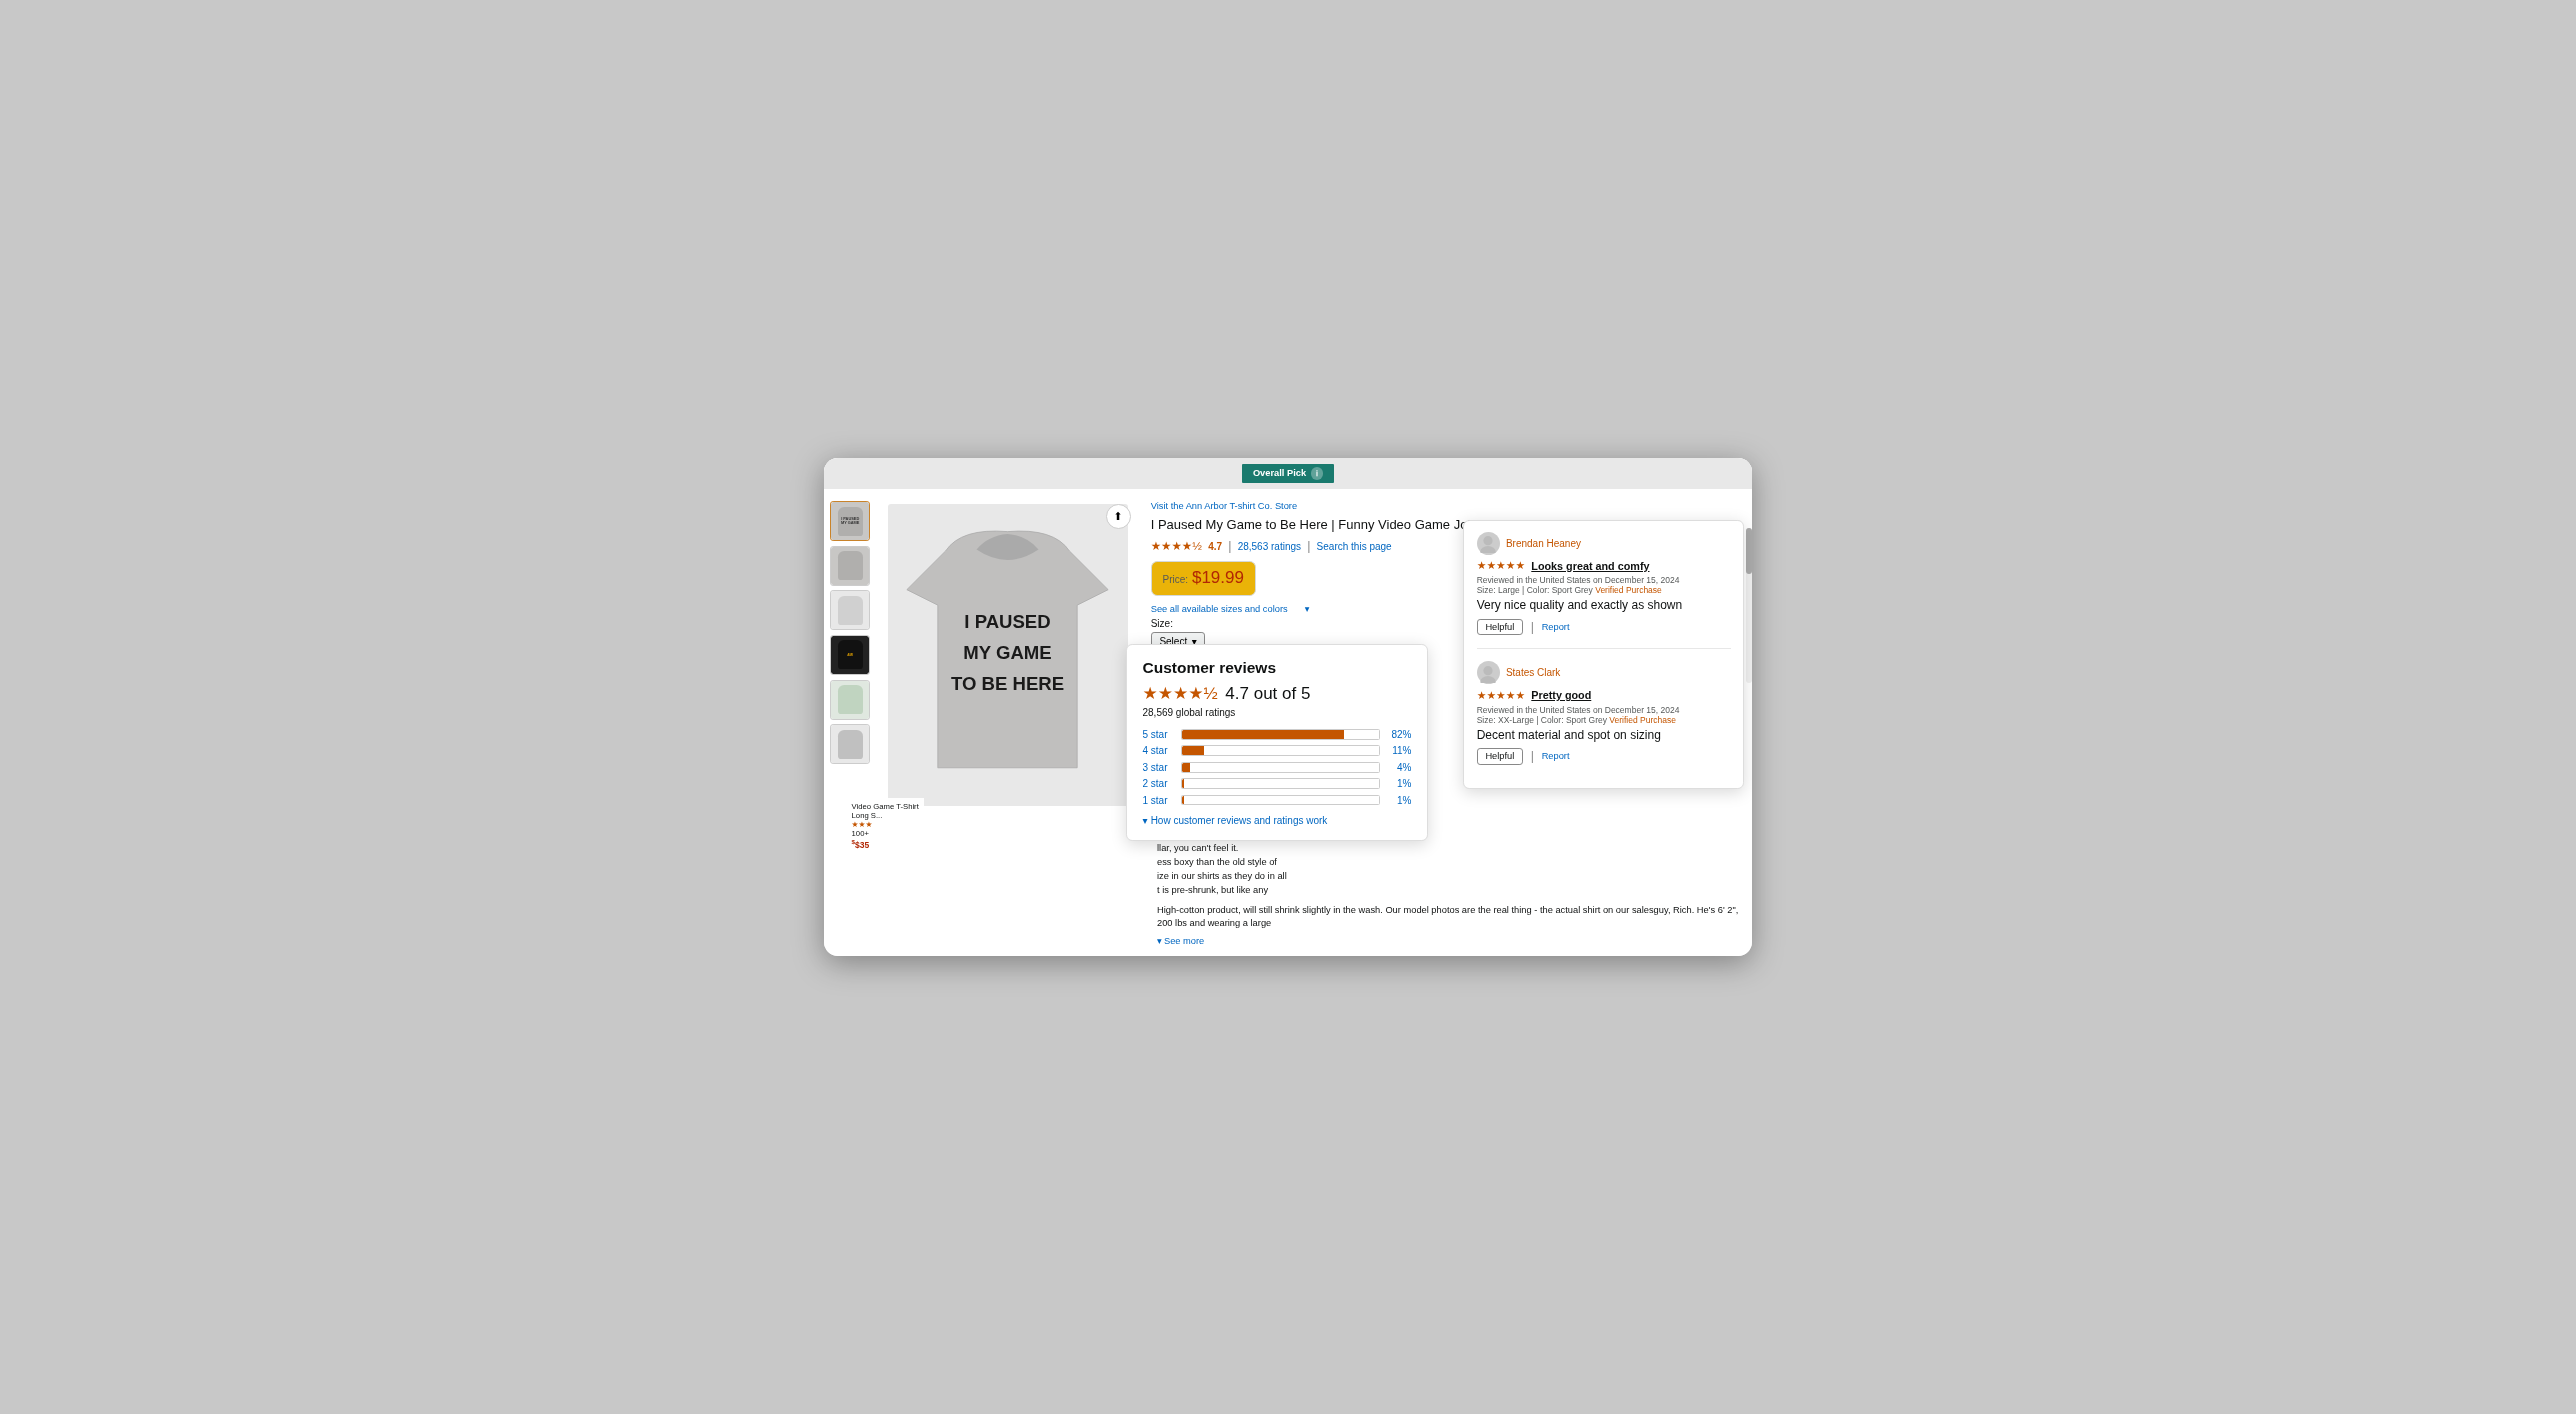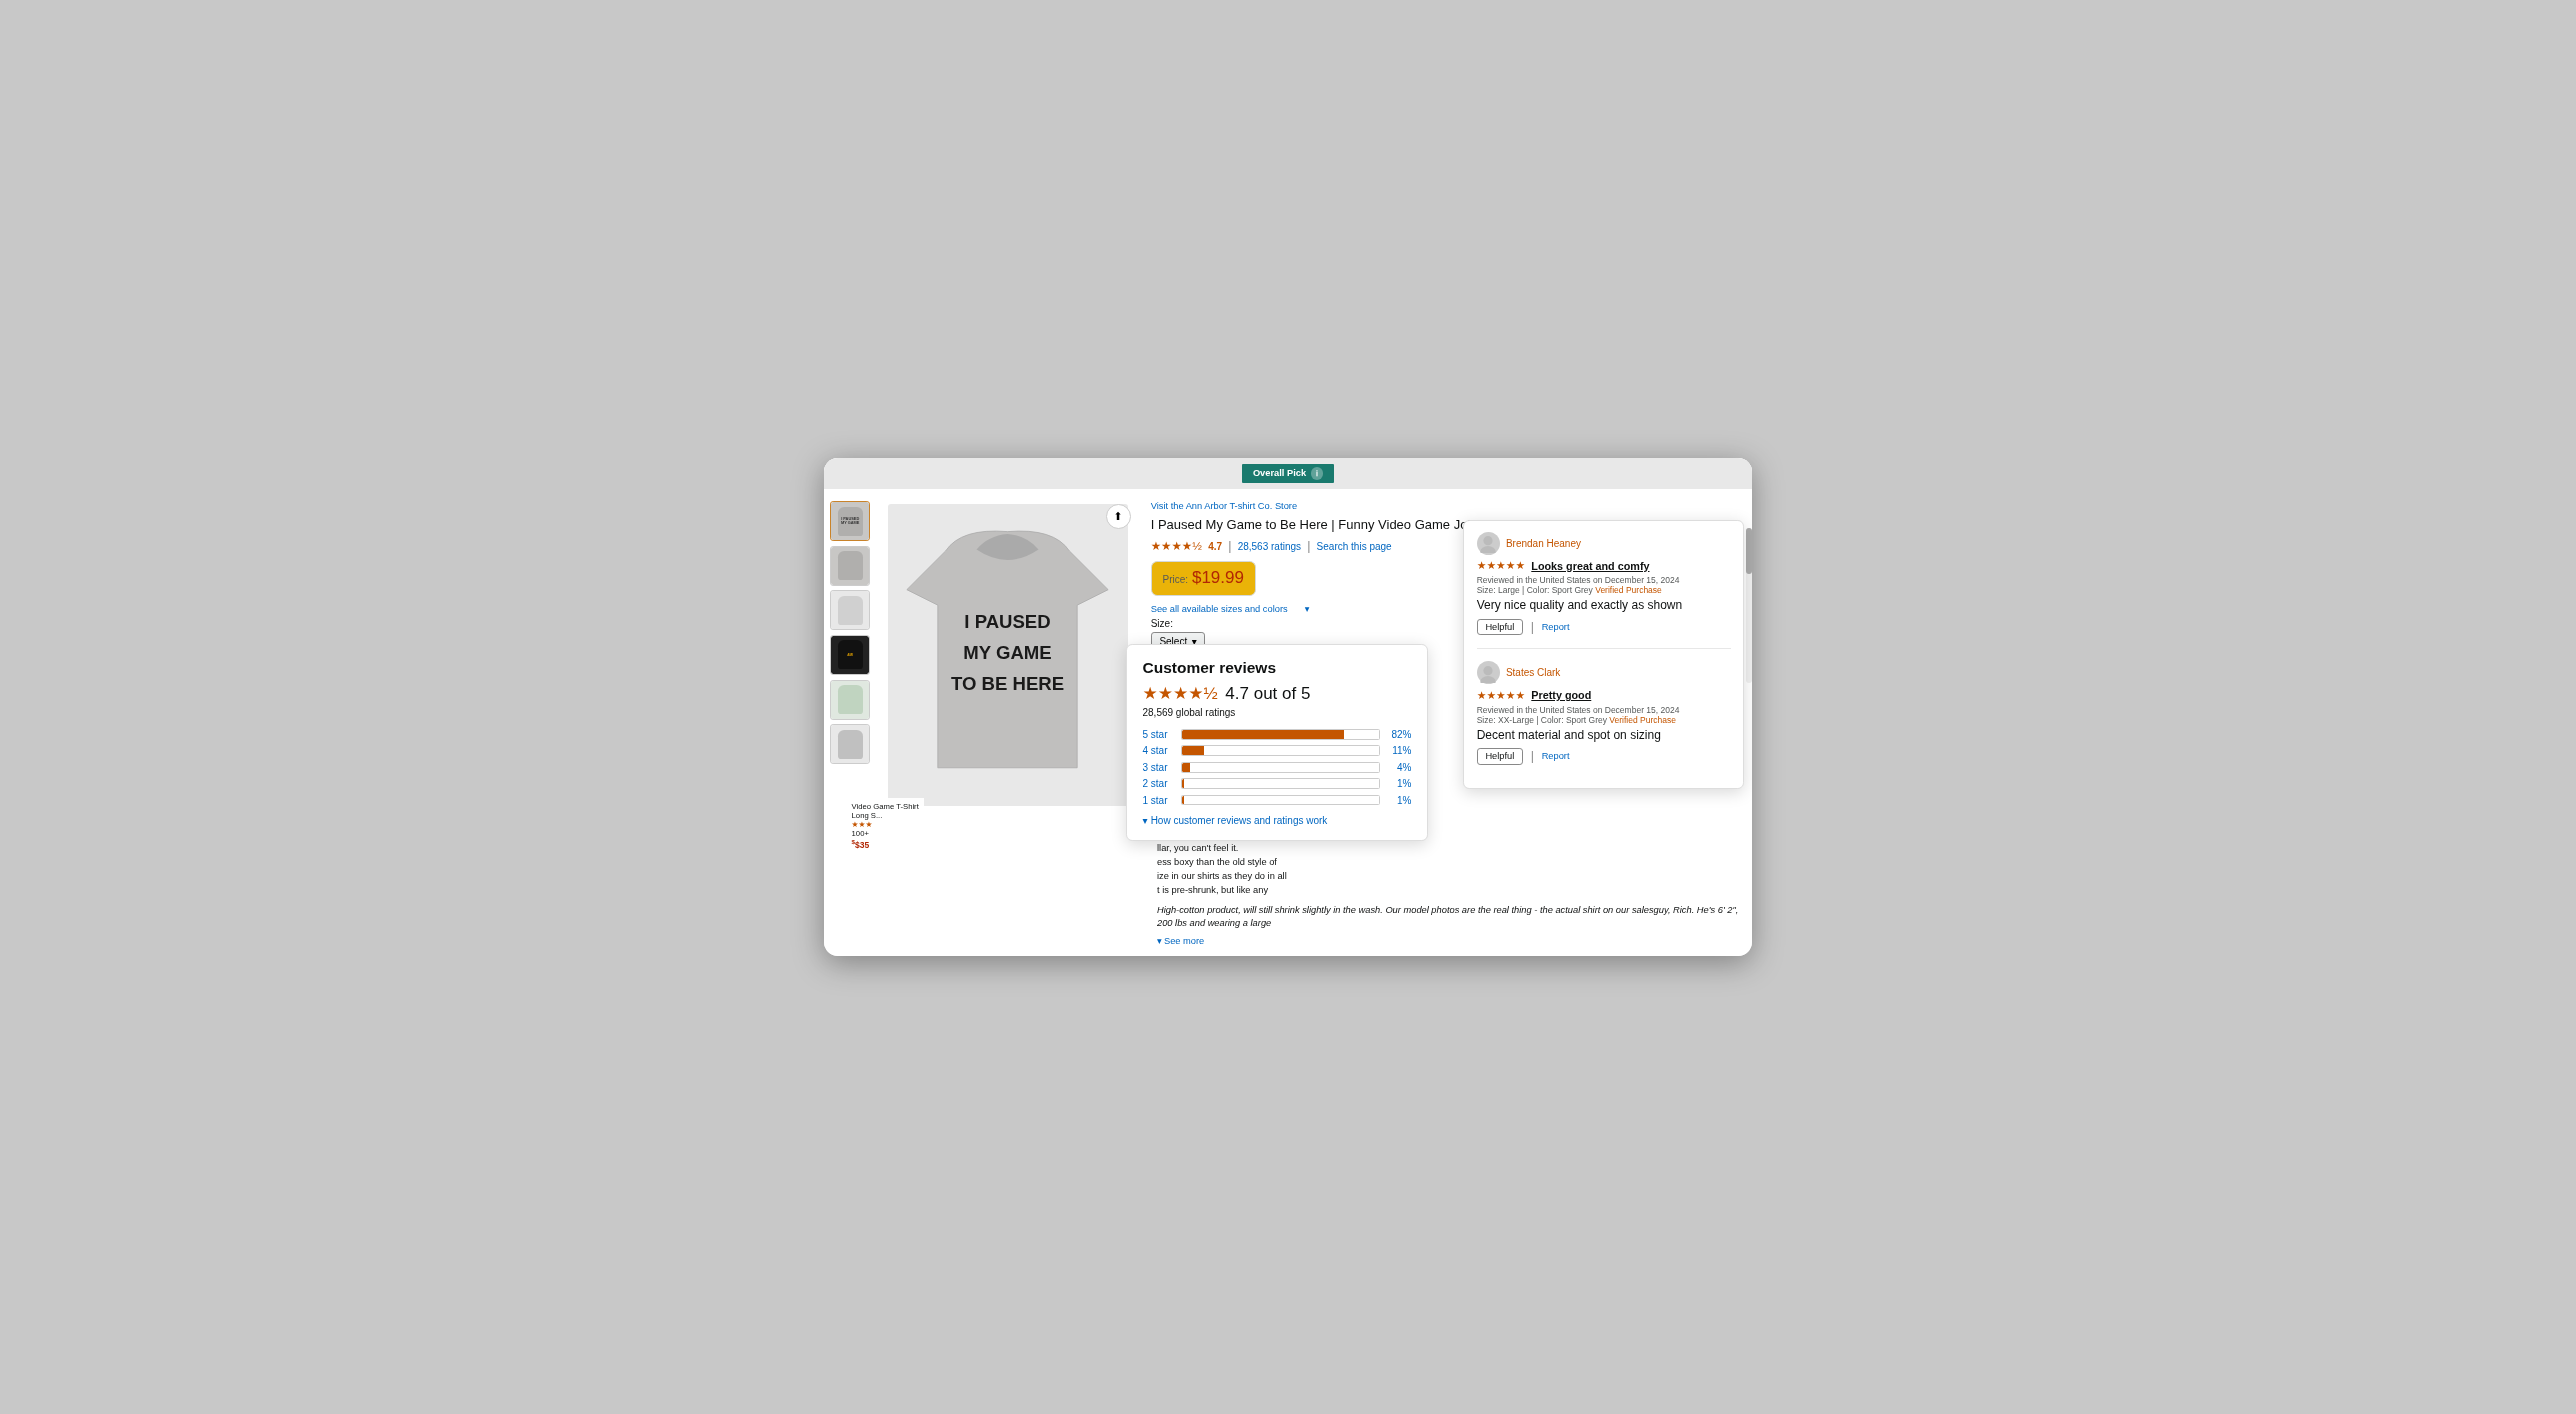--- a/index.html
+++ b/index.html
@@ -671,21 +671,21 @@
 
     <div class="product-desc-area">
       <div>
         <span>nted (silk screened) with pride</span><br>
         <span>area, stop by for a free tour and</span><br>
         <span>llar, you can't feel it.</span><br>
         <span>ess boxy than the old style of</span><br>
         <span>ize in our shirts as they do in all</span><br>
         <span>t is pre-shrunk, but like any</span>
       </div>
-      <div style="margin-top:6px;font-style:italic;">High-cotton product, will still shrink slightly in the wash. Our model photos are the real thing - the actual shirt on our salesguy, Rich. He's 6' 2", 200 lbs and wearing a large</div>
+      <div style="margin-top:6px;">High-cotton product, will still shrink slightly in the wash. Our model photos are the real thing - the actual shirt on our salesguy, Rich. He's 6' 2", 200 lbs and wearing a large</div>
       <div class="see-more-link">
         <span>▾</span>
         <span>See more</span>
       </div>
     </div>
 
     <div class="left-sidebar">
       <div class="sidebar-product">
         <div>Video Game T-Shirt Long S...</div>
         <div class="sidebar-product-stars">★★★</div>

